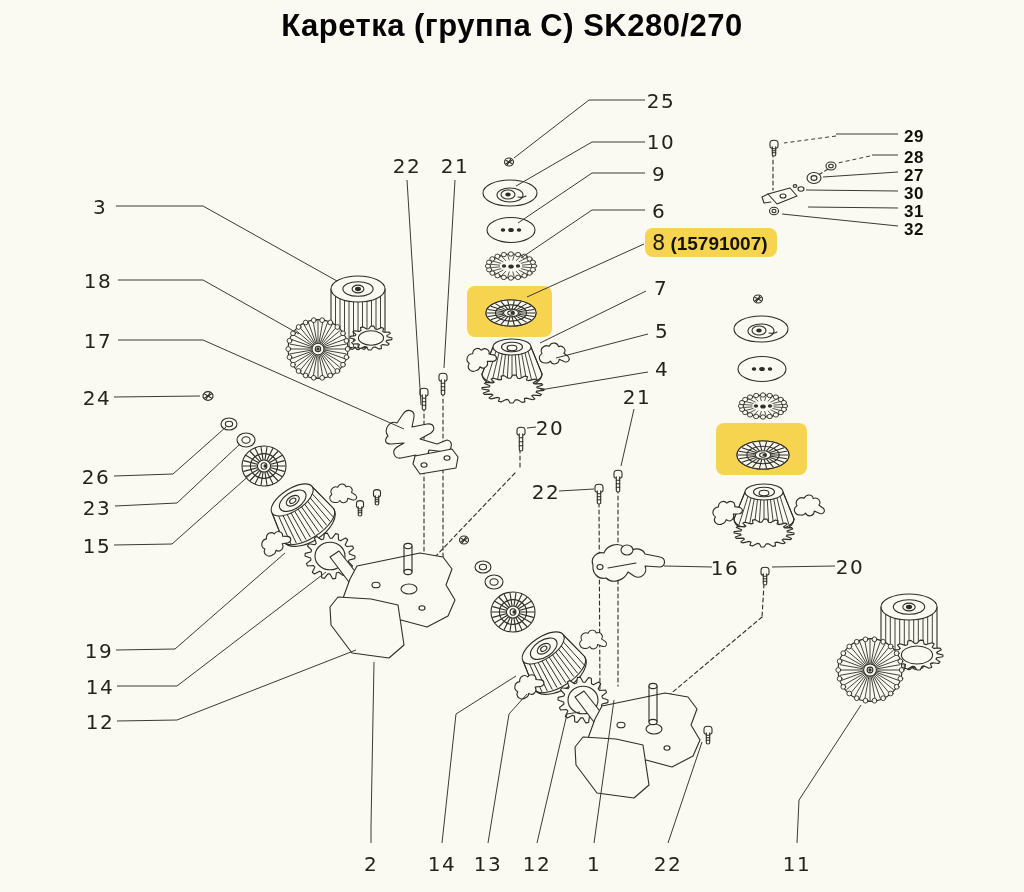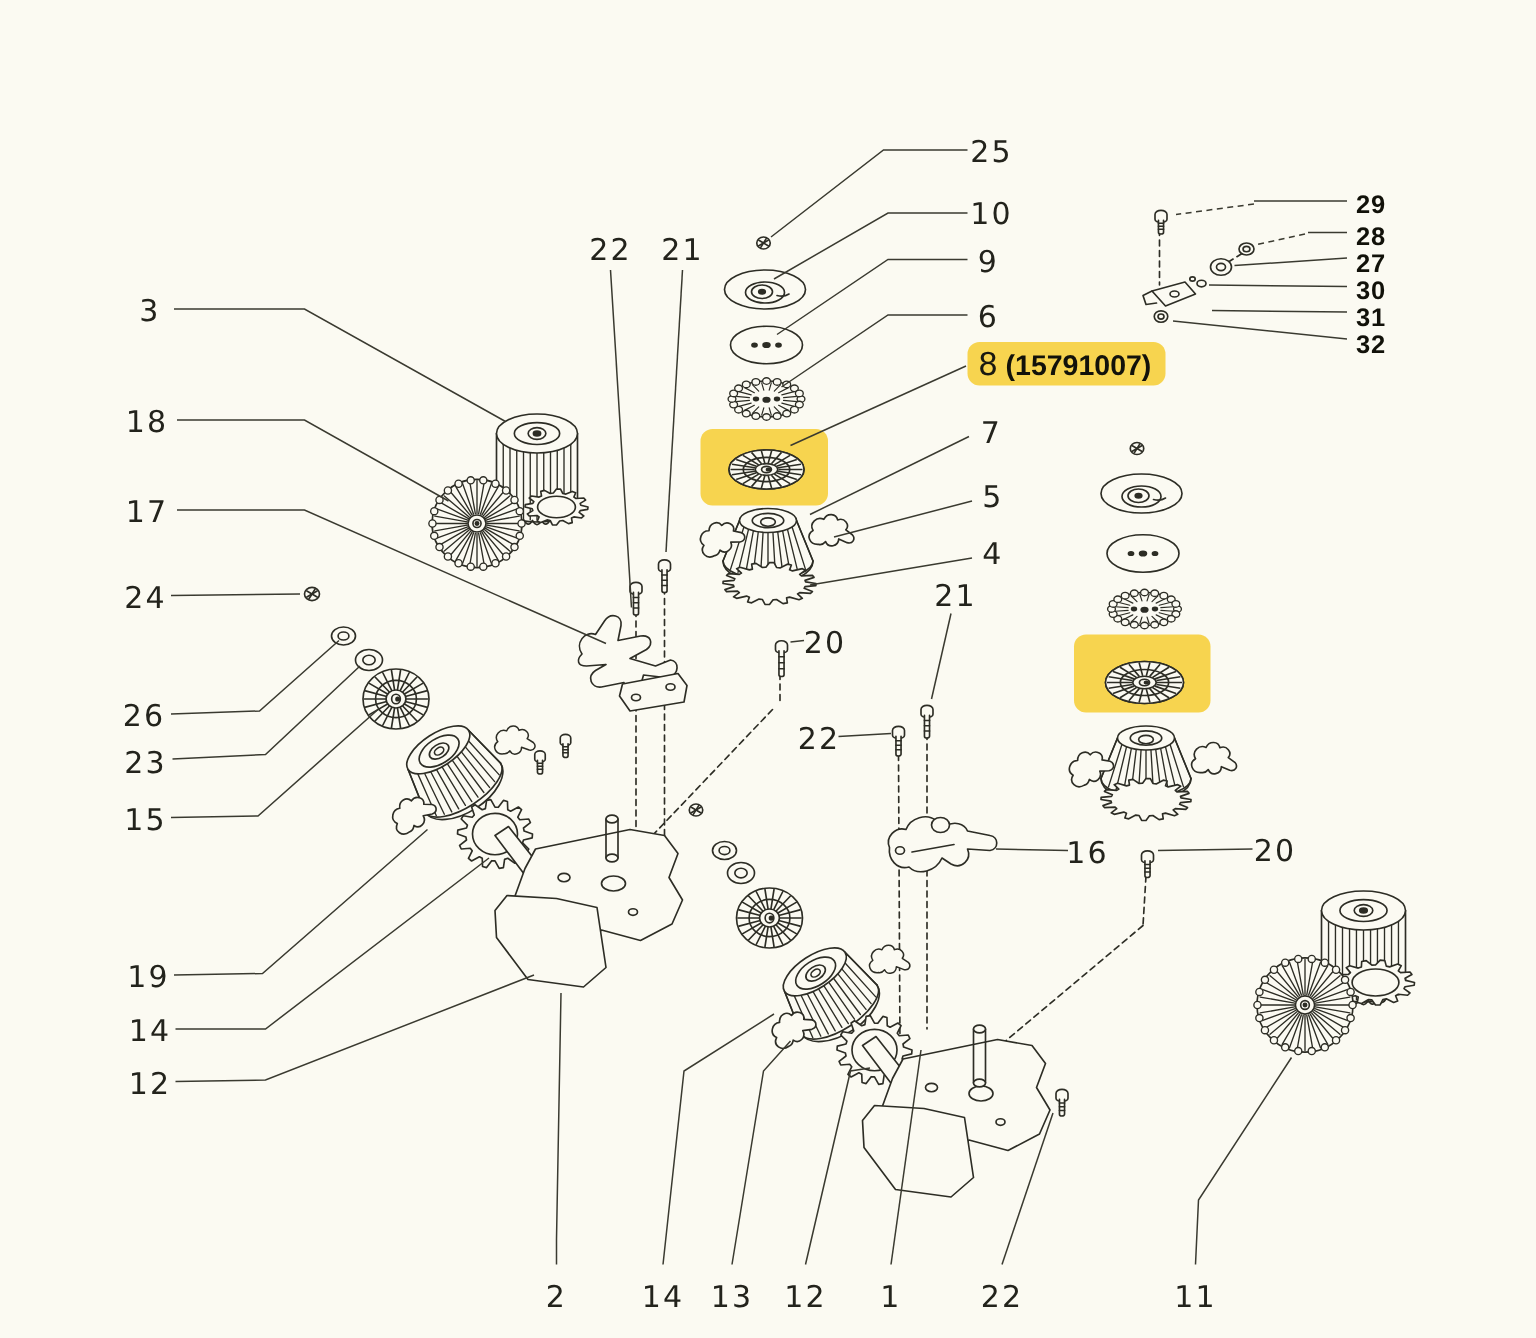--- a/index.html
+++ b/index.html
@@ -10,20 +10,21 @@
   svg{position:absolute;left:0;top:0;}
   .lbl{font:20px "DejaVu Sans",sans-serif;fill:#23231C;letter-spacing:1.5px;}
   .lbl.bold{font:bold 17px "Liberation Sans",sans-serif;letter-spacing:0.5px;fill:#111109;}
   .hl-part{font:21px "DejaVu Sans",sans-serif;fill:#191911;}
   .hl-code{font:bold 19px "Liberation Sans",sans-serif;fill:#12120a;}
 </style>
 </head>
 <body>
 
 <div class="stage">
+  <h1 class="title">Каретка (группа C) SK280/270</h1>
   <svg id="canvas" width="1024" height="892" viewBox="0 0 1024 892">
     <g id="hl">
         <rect x="645" y="228" width="132" height="29" rx="8" fill="#F7D44F"></rect>
         <rect x="467" y="286" width="85" height="51" rx="8" fill="#F7D44F"></rect>
         <rect x="716" y="423" width="91" height="52" rx="8" fill="#F7D44F"></rect>
       </g>
     <g id="art">
         <g fill="none" stroke="#2D2D25" stroke-width="1.1" stroke-linecap="round" stroke-linejoin="round">
           <line x1="773" y1="153" x2="773" y2="190" stroke-dasharray="4 3"></line>
           <line x1="828" y1="169" x2="812" y2="179" stroke-dasharray="4 3"></line>

